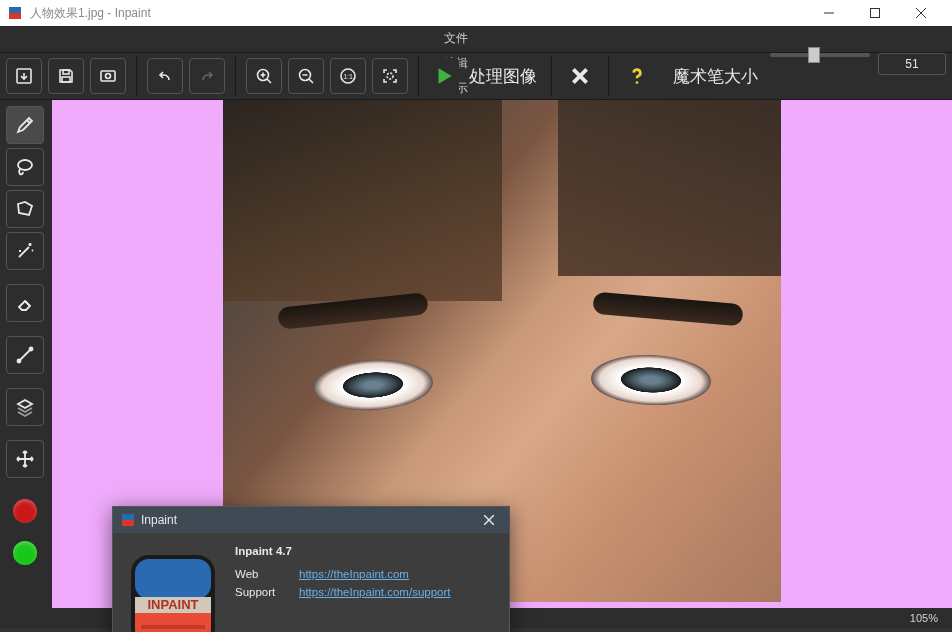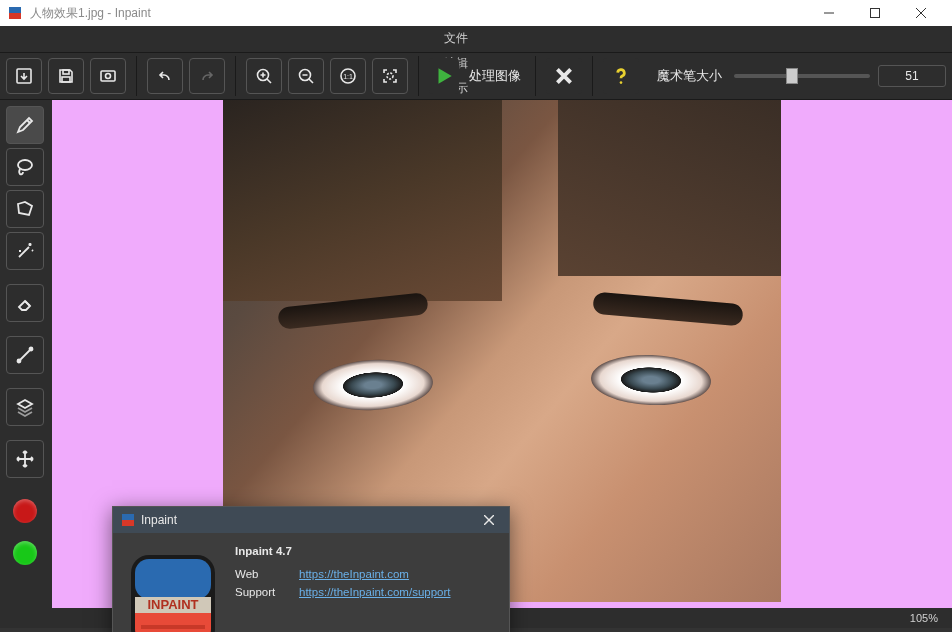--- a/index.html
+++ b/index.html
@@ -18,22 +18,22 @@
 .menubar { height:26px; background:#2d2d2d; display:flex; align-items:center; padding:0 6px; color:#d0d0d0; font-size:12px;flex-direction:column; }
 .menubar .menuitem { padding:4px 12px; margin-right:40px; }
 
 
 .toolbar { height:48px; background:#2d2d2d; border-top:1px solid #1a1a1a; border-bottom:1px solid #1a1a1a; display:flex; align-items:center; padding:0 6px; gap:6px; }
 .tbtn { width:36px; height:36px; border:1px solid #555; border-radius:4px; display:flex; align-items:center; justify-content:center; color:#e8e8e8; background:#2d2d2d; }
 .tsep { width:1px; height:40px; background:#1a1a1a; margin:0 4px; }
 .tbtn svg { stroke:#e8e8e8; fill:none; stroke-width:1.6; }
 .tbtn.disabled svg { stroke:#666; }
 .tbtn.play svg { fill:#3fb33f; stroke:none; }
-.tlabel { color:#e8e8e8; font-size:13px; margin:12px 4px; }
-.slider-wrap { display:flex; align-items:center; gap:8px; flex:1; margin-left:8px; }
+.tlabel { color:#e8e8e8; font-size:17px; margin:12px 4px; }
+.slider-wrap { display:flex; gap:8px; flex:1; margin-left:8px; }
 .slider { flex:1; height:4px; background:#555; border-radius:2px; position:relative; }
 .slider .thumb { position:absolute; width:12px; height:16px; background:#ccc; border:1px solid #888; left:38%; top:-6px; }
 .numbox { width:68px; height:22px; border:1px solid #555; background:#2d2d2d; color:#e8e8e8; font-size:12px; text-align:center; line-height:20px; border-radius:3px; }
 
 
 .workspace { display:flex; height:calc(100% - 30px - 26px - 48px - 20px); background:#f0abfc; }
 .sidebar { width:52px; background:#2d2d2d; padding:6px; display:flex; flex-direction:column; gap:4px; }
 .sbtn { width:38px; height:38px; border:1px solid #555; border-radius:4px; display:flex; align-items:center; justify-content:center; }
 .sbtn.active { background:#4a4a4a; }
 .sbtn svg { stroke:#e8e8e8; fill:none; stroke-width:1.8; }

